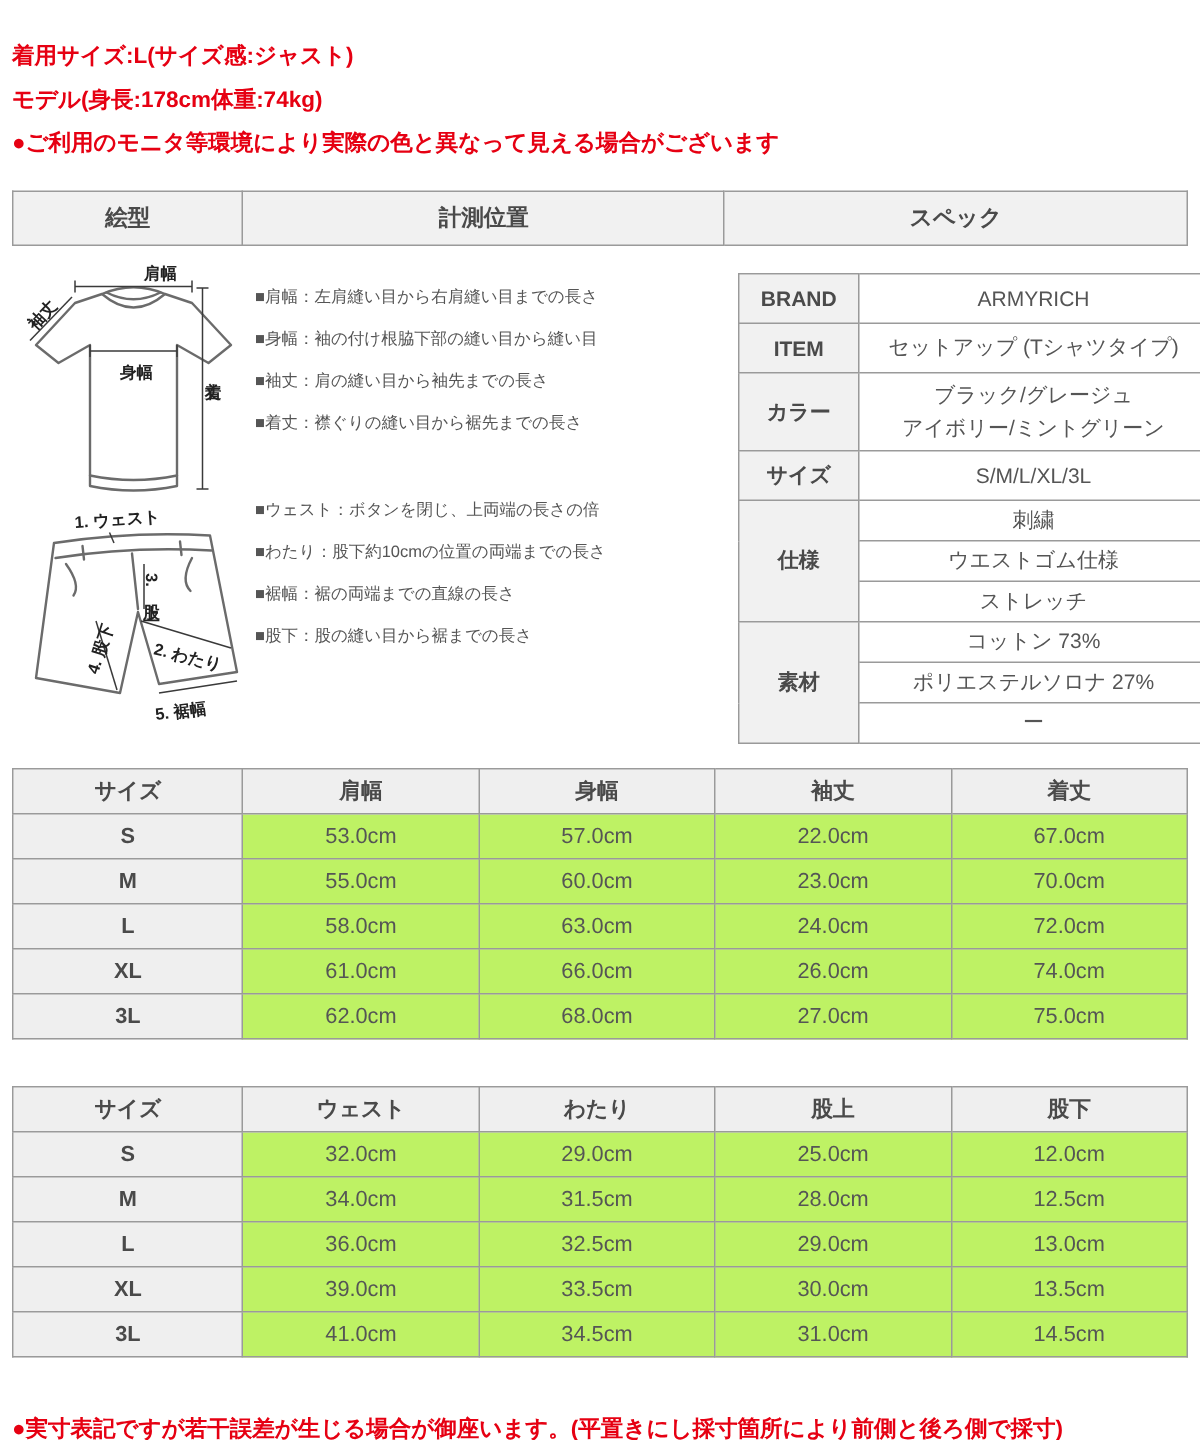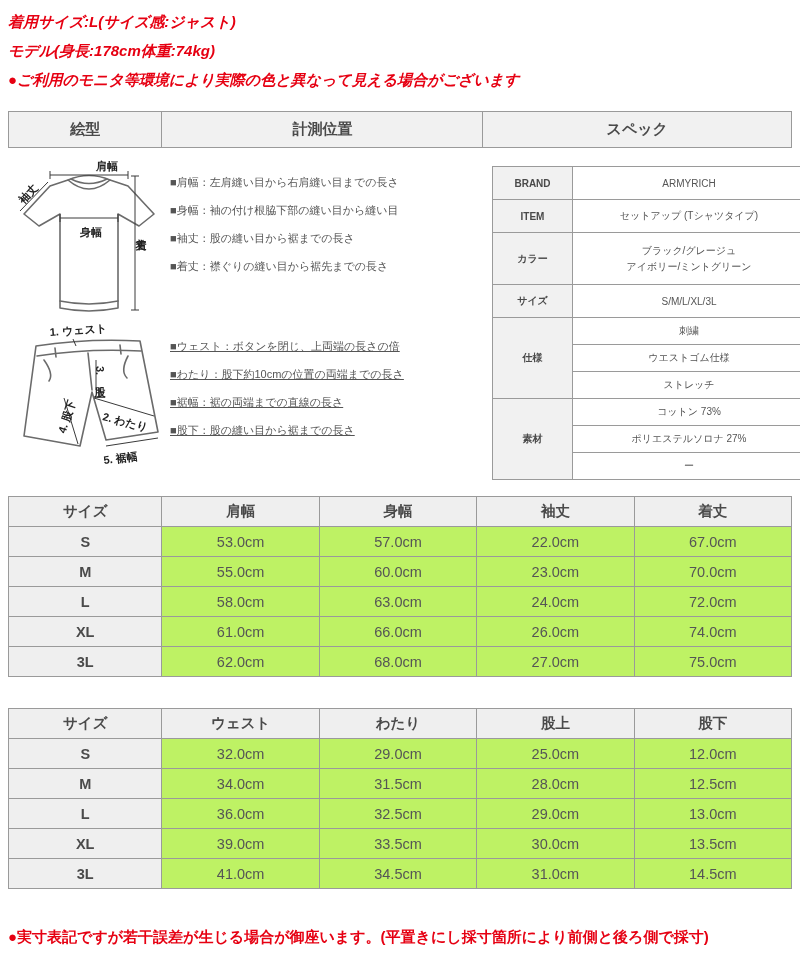--- a/index.html
+++ b/index.html
@@ -4,21 +4,21 @@
 <style>
   * { margin:0; padding:0; box-sizing:border-box; }
   html,body { background:#ffffff; }
   body {
     width:800px; height:960px; overflow:hidden;
     font-family:"Liberation Sans","DejaVu Sans",sans-serif;
     padding:0 8px;
     color:#555;
   }
   .red-note { color:#e60012; font-weight:bold; font-size:15px; line-height:1.2; }
-  .top-notes { padding-top:13px;font-style:italic; }
+  .top-notes { padding-top:29px; }
   .top-notes p { margin-bottom:11px; }
   .top-notes .monitor { }
 
   
   table { border-collapse:collapse; }
   .head-table { width:100%; margin-top:22px; }
   .head-table th {
     border:1px solid #9a9a9a; background:#f1f1f1;
     height:36px; font-size:15px; color:#4a4a4a; font-weight:bold;
     text-align:center; vertical-align:middle;
@@ -32,25 +32,25 @@
   .diagrams { width:162px; flex:0 0 162px; }
   .diagrams svg { display:block; }
   .sketch { stroke:#6b6b6b; stroke-width:1.6; fill:none; stroke-linejoin:round; stroke-linecap:round; }
   .mline  { stroke:#3a3a3a; stroke-width:1; fill:none; }
   .dlabel { font-size:11px; font-weight:bold; fill:#222; }
 
   .measure-notes { width:322px; flex:0 0 322px; font-size:11px; color:#555; }
   .measure-notes .group { list-style:none; }
   .measure-notes .group li { line-height:28px; white-space:nowrap; }
   .measure-notes .g1 { margin-top:10px; }
-  .measure-notes .g2 { margin-top:52px;text-decoration:underline; }
+  .measure-notes .g2 { margin-top:30px; }
 
   .spec-table { flex:0 0 314px; width:314px; align-self:flex-start; margin-top:8px; }
   .spec-table th, .spec-table td {
-    border:1px solid #9a9a9a; font-size:10px; text-align:center; vertical-align:middle;
+    border:1px solid #9a9a9a; font-size:14px; text-align:center; vertical-align:middle;
   }
   .spec-table th { background:#f1f1f1; color:#4a4a4a; font-weight:bold; width:80px; }
   .spec-table td { color:#555; }
   .spec-table .r-tall td, .spec-table .r-tall th { height:33px; }
   .spec-table .r-std td,  .spec-table .r-std th  { height:33px; }
   .spec-table .r-two td   { height:52px; line-height:1.55; }
   .spec-table .r-sub td   { height:27px; }
 
   
   .size-table { width:100%; margin-top:16px; table-layout:fixed; }
@@ -135,21 +135,21 @@
       <text class="dlabel" x="94" y="96" transform="rotate(14 94 96)">2. わたり</text>
       <text class="dlabel" x="44" y="108" transform="rotate(-72 52 100)">4. 股下</text>
       <text class="dlabel" x="96" y="140" transform="rotate(-7 96 140)">5. 裾幅</text>
     </svg>
   </div>
 
   <div class="measure-notes">
     <ul class="group g1">
       <li>■肩幅：左肩縫い目から右肩縫い目までの長さ</li>
       <li>■身幅：袖の付け根脇下部の縫い目から縫い目</li>
-      <li>■袖丈：股の縫い目から裾までの長さ</li>
+      <li>■袖丈：肩の縫い目から袖先までの長さ</li>
       <li>■着丈：襟ぐりの縫い目から裾先までの長さ</li>
     </ul>
     <ul class="group g2">
       <li>■ウェスト：ボタンを閉じ、上両端の長さの倍</li>
       <li>■わたり：股下約10cmの位置の両端までの長さ</li>
       <li>■裾幅：裾の両端までの直線の長さ</li>
       <li>■股下：股の縫い目から裾までの長さ</li>
     </ul>
   </div>
 

